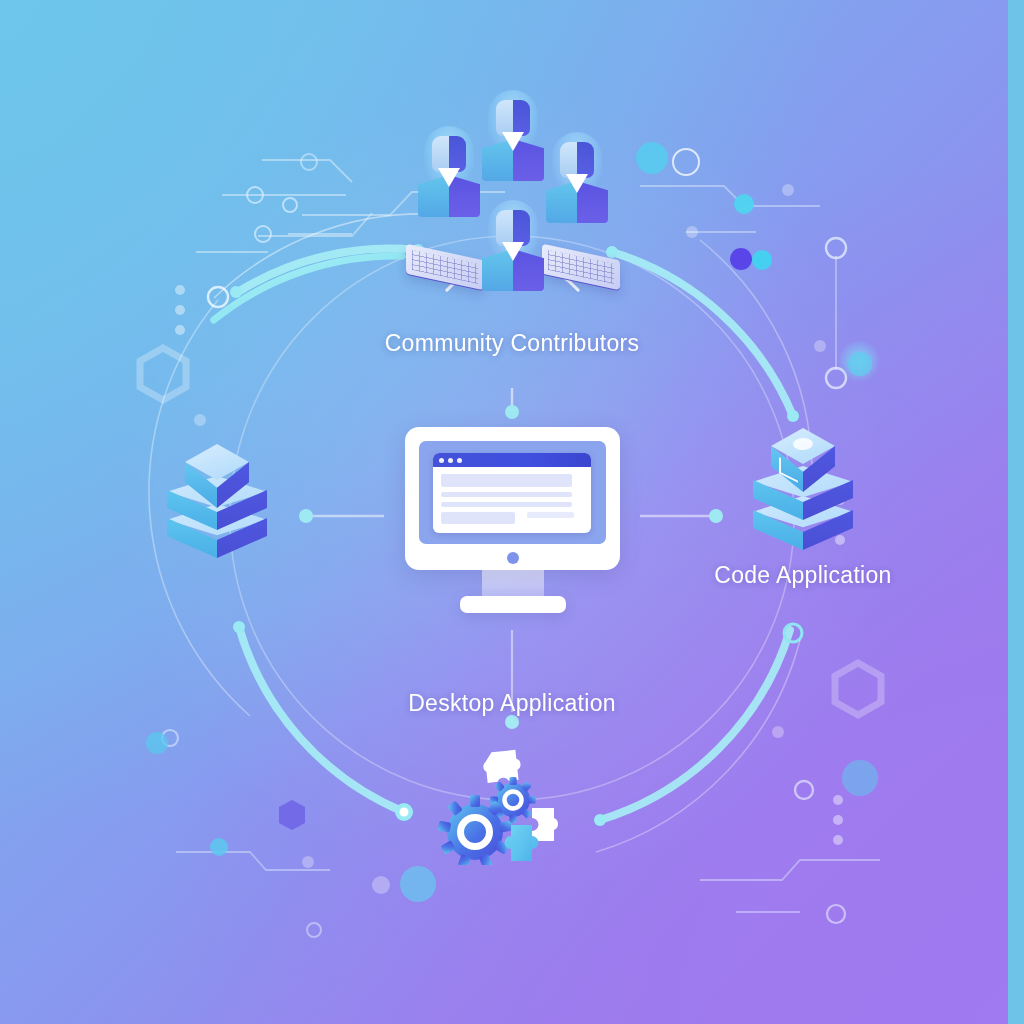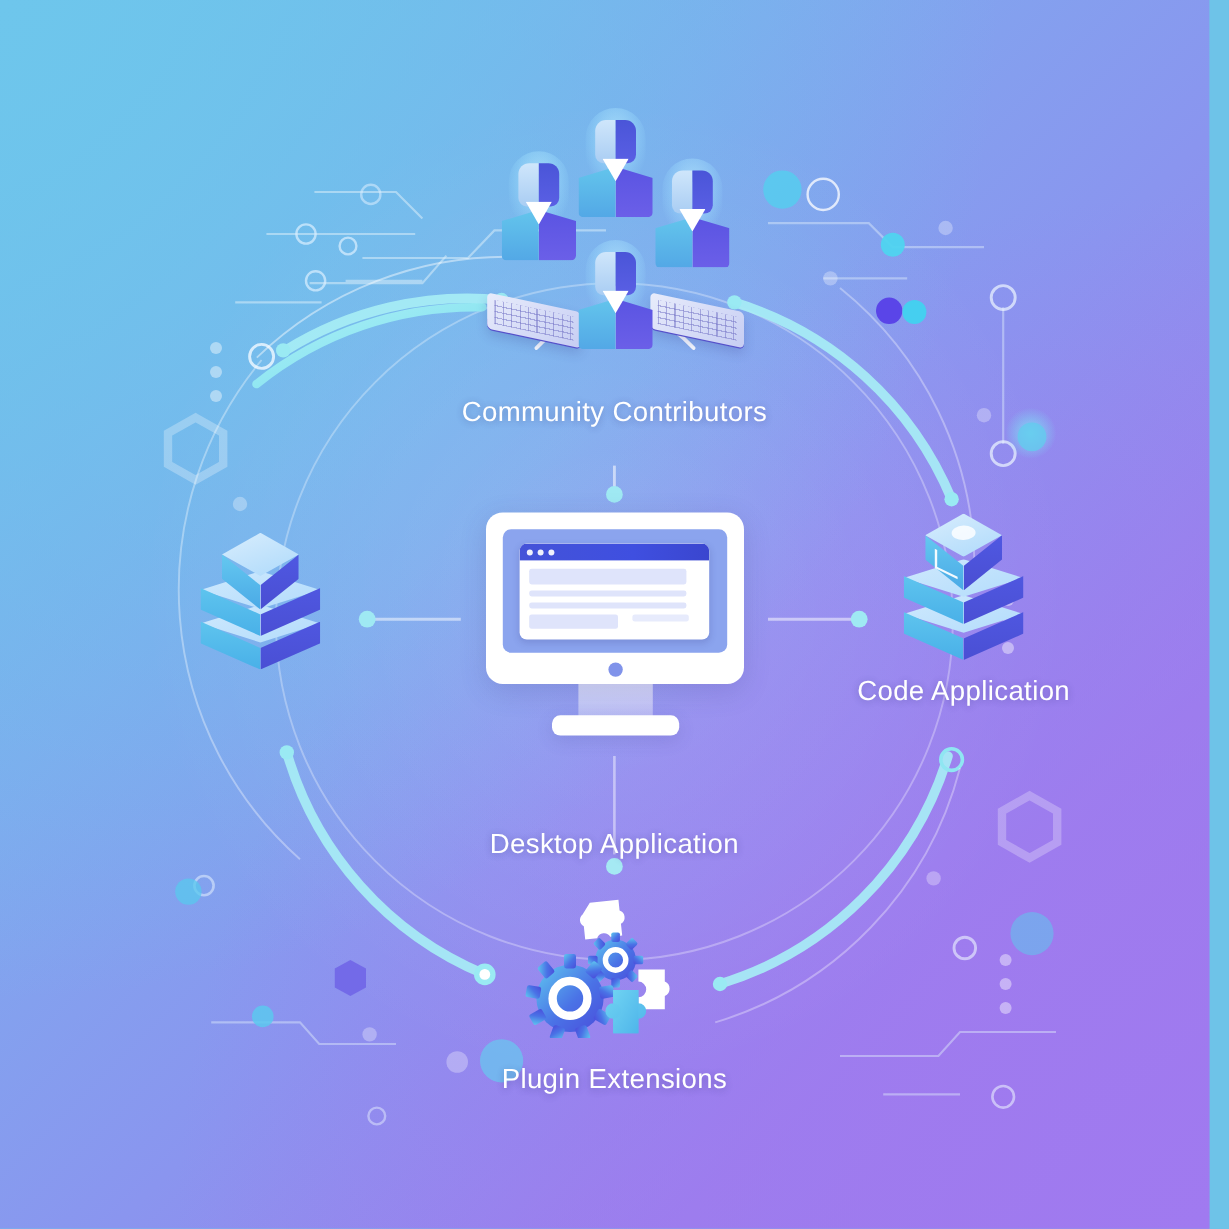--- a/index.html
+++ b/index.html
@@ -431,15 +431,14 @@
         </g>
         <circle r="14.5" fill="none" stroke="#ffffff" stroke-width="7"></circle>
       </g>
 
       <path d="M95,63 h22 v10 a6.5,6.5 0 0 1 0,12 v11 h-22 v-10 a6.5,6.5 0 0 0 0,-13 z" fill="#ffffff"></path>
 
       <path d="M74,80 h21 v11 a6.5,6.5 0 0 1 0,13 v12 h-21 v-36 z M74,80 v11 a6.5,6.5 0 0 0 0,13 v12" fill="url(#puzG)"></path>
       <path d="M74,80 h21 v36 h-21 v-12 a6.5,6.5 0 0 0 0,-13 z" fill="url(#puzG)"></path>
     </svg>
   </div>
-  <div class="label" style="left:512px;top:886px;">Plugin Extensions</div>
 
 </div>
 
 </body></html>

